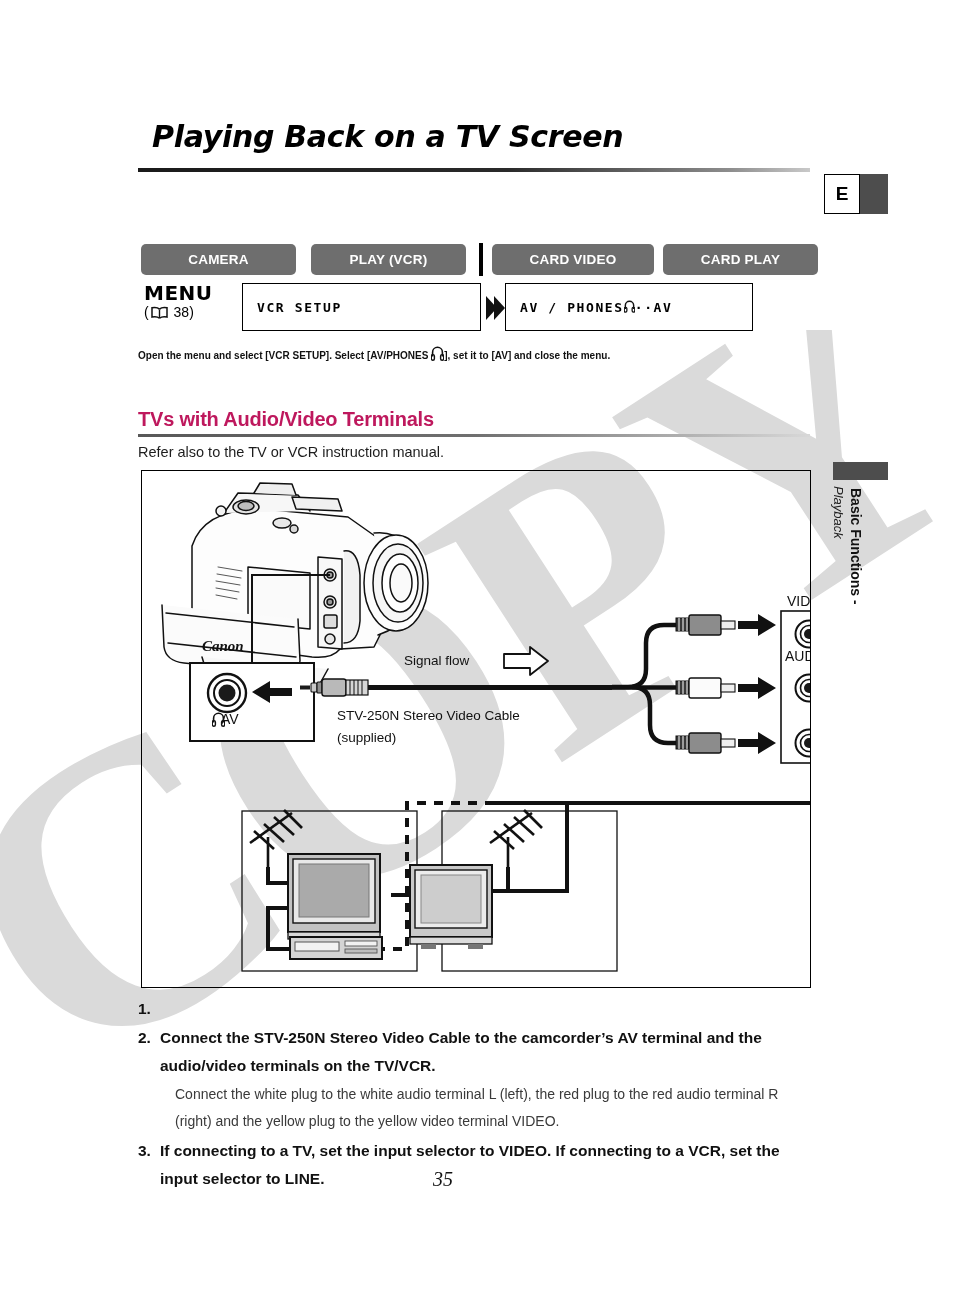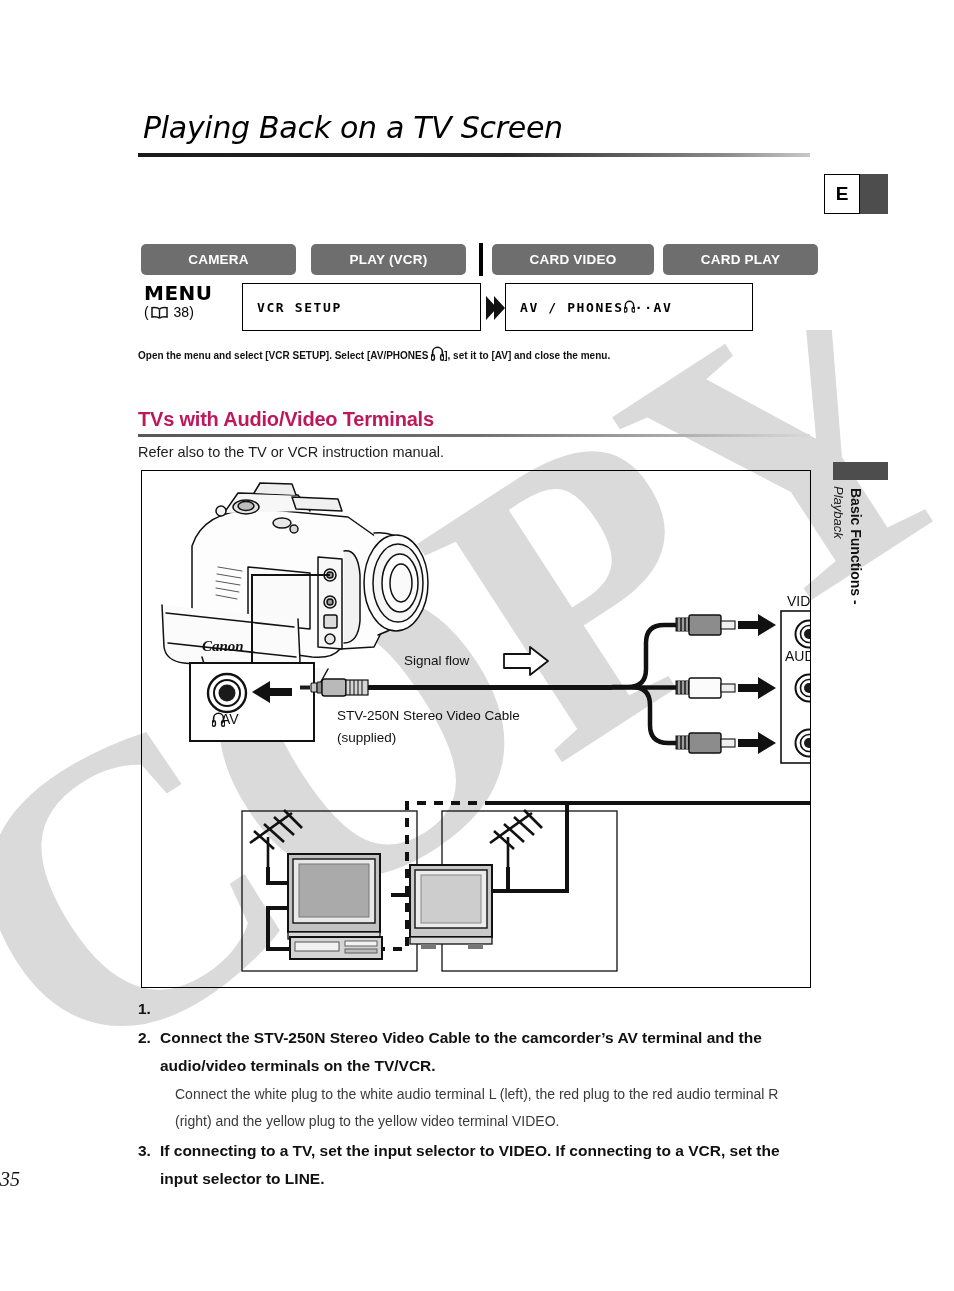--- a/index.html
+++ b/index.html
@@ -22,22 +22,22 @@
     z-index: 0;
   }
   #watermark svg { width: 100%; height: 100%; display:block; }
 
   
   #page { position: absolute; inset: 0; z-index: 2; }
 
   
   #title-block { position:absolute; left:138px; top:105px; width:672px; }
   #page-title {
-    font-size: 30px; font-weight: normal; font-style: italic;
-    letter-spacing: -0.3px; color:#000; margin:5px;
+    font-size: 30px; font-weight: bold; font-style: italic;
+    letter-spacing: -0.3px; color:#000; margin:14px;
     font-family: "DejaVu Sans", sans-serif;
   }
   #title-rule {
     margin-top: 8px; height: 4px; width:672px;
     background: linear-gradient(to right, #1a1a1a 0%, #2a2a2a 55%, #8d8d8d 88%, #c9c9c9 100%);
   }
 
   
   #intro {
     position:absolute; left:138px; top:168px; width:668px;
@@ -153,21 +153,21 @@
     white-space:nowrap; font-size:14px; font-weight:bold; color:#111;
     padding-left:2px;
   }
   #side-sub {
     position:absolute; left:0; top:0;
     transform: rotate(90deg); transform-origin: left top;
     white-space:nowrap; font-size:13px; font-style:italic; color:#222;
   }
   #page-number {
     position:absolute; left:0; top:1168px; width:886px;
-    text-align:left; font-size:20px; font-style:italic; color:#111;
+    text-align:center; font-size:20px; font-style:italic; color:#111;
     font-family:"Liberation Serif", serif;
   }
 </style>
 </head>
 <body>
 
 <div id="watermark">
   <svg viewBox="0 0 954 760" xmlns="http://www.w3.org/2000/svg">
     <g transform="rotate(-33 477 380)">
       <text id="wm-text" x="477" y="470" text-anchor="middle" font-family="Liberation Serif, serif" font-size="400" font-weight="bold" fill="#dadada" letter-spacing="-12">COPY</text>

